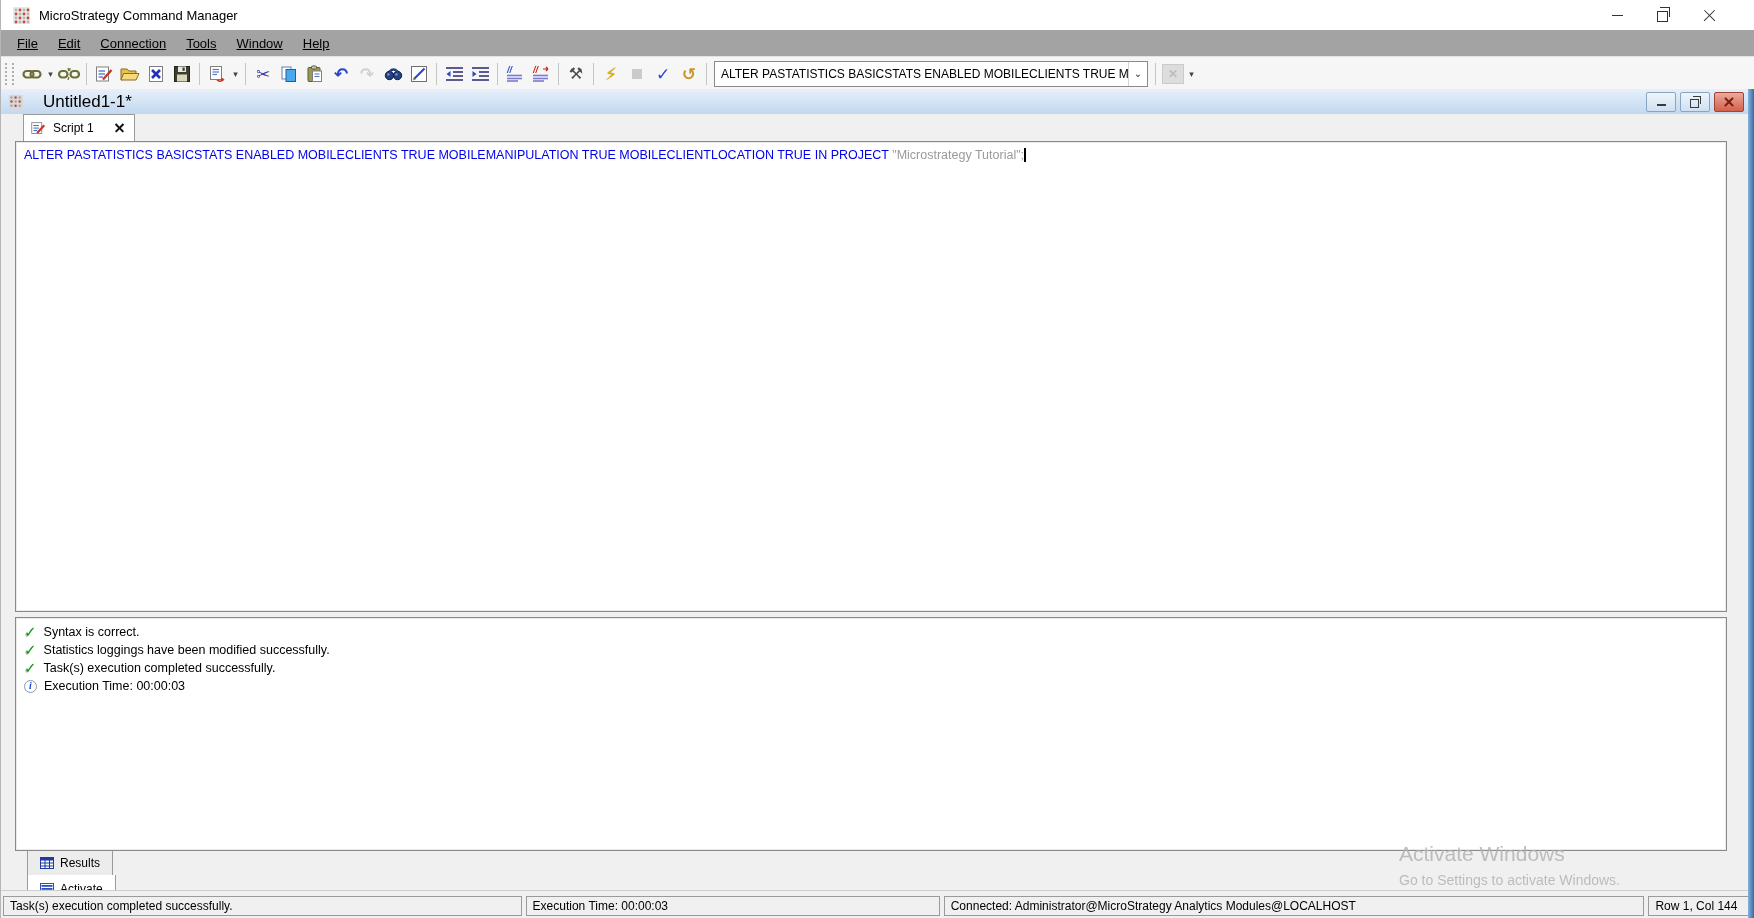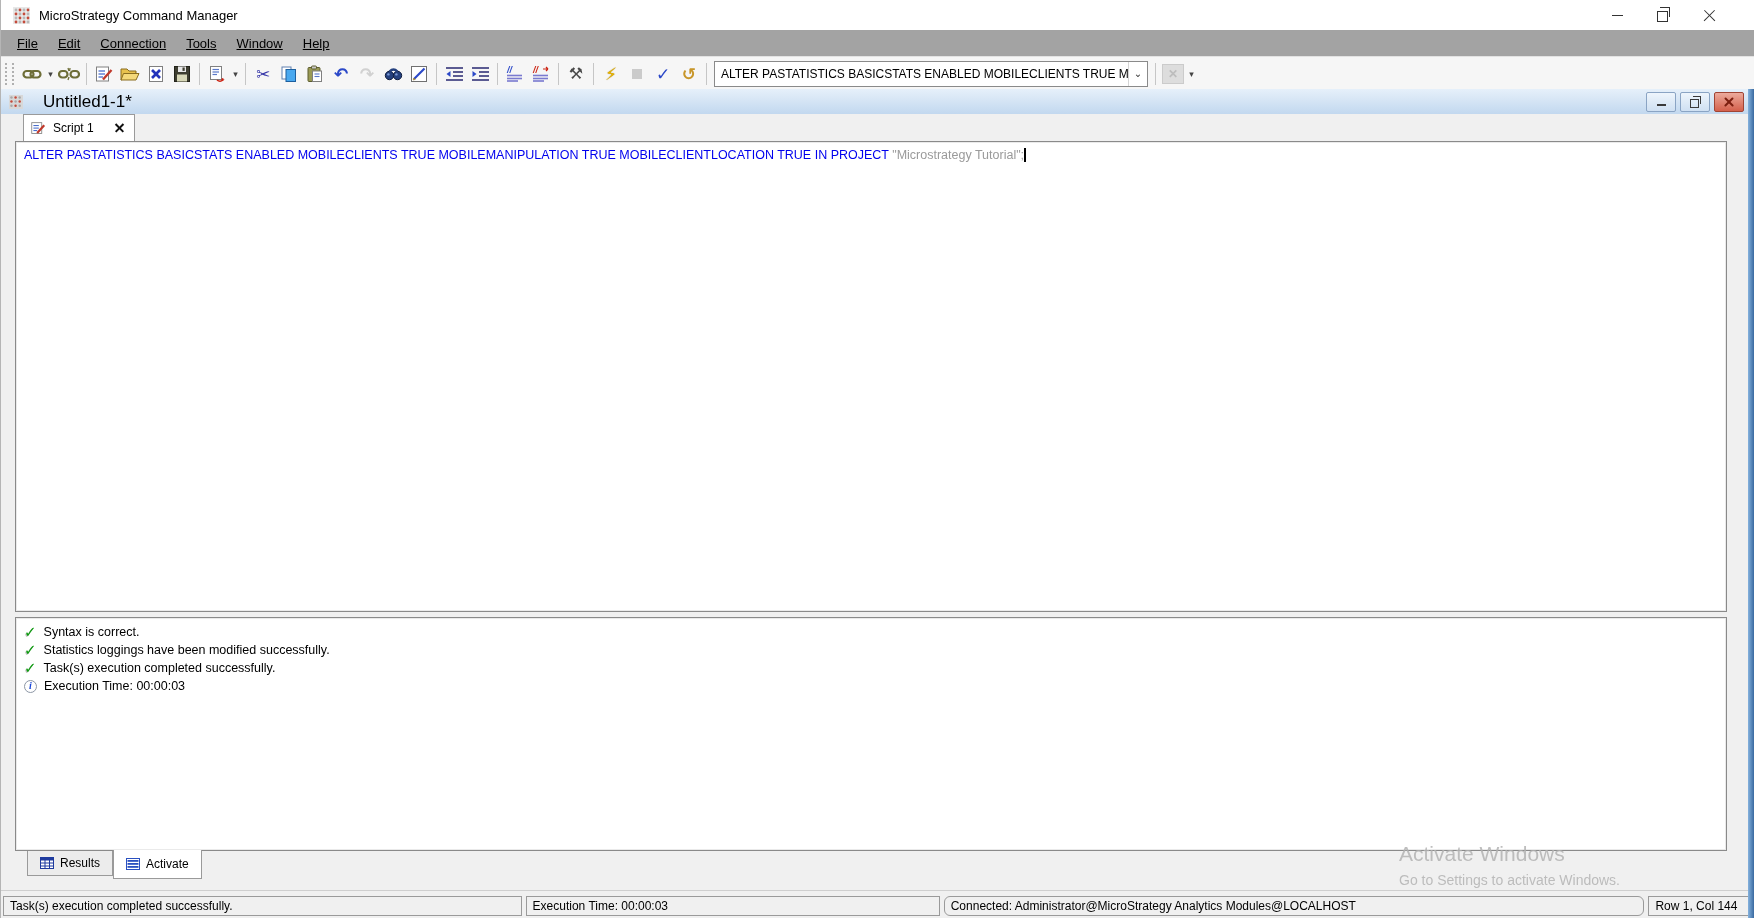--- a/index.html
+++ b/index.html
@@ -68,28 +68,28 @@
   .kw{color:#0000ee;}
   .strlit{color:#9a9a9a;}
   .caret-bar{display:inline-block;width:1.5px;height:14px;background:#000;vertical-align:text-bottom;animation:blink 1s step-end infinite;}
   @keyframes blink{50%{opacity:0;}}
   
   .results-panel{position:absolute;top:617px;left:14px;width:1712px;height:234px;background:#fff;border:1px solid #8a8a8a;box-shadow:inset 0 0 0 1px #eaeaea;padding:5px 8px;box-sizing:border-box;font-size:12.5px;}
   .msg-row{display:flex;align-items:center;height:18px;gap:7px;}
   .icon-check{color:#0e9c10;font-weight:900;font-size:15px;text-shadow:-1px 1px 0 rgba(110,110,110,.45);font-family:"DejaVu Sans",sans-serif;line-height:1;}
   .icon-info{width:13px;height:13px;border:1px solid #8d97a6;border-radius:50%;background:#fff;display:flex;align-items:center;justify-content:center;font-family:"Liberation Serif","DejaVu Serif",serif;font-weight:bold;font-style:italic;font-size:10px;color:#1a46d8;line-height:1;box-sizing:border-box;}
   
-  .bottom-tabs{position:absolute;top:851px;left:26px;display:flex;align-items:flex-start;}
+  .bottom-tabs{position:absolute;top:851px;left:26px;display:flex;align-items:flex-start;flex-direction:column;}
   .btab{display:flex;align-items:center;gap:6px;font-size:12px;border:1px solid #9a9a9a;border-top:none;background:#ececec;padding:0 12px;height:24px;}
   .btab.active{background:#fff;height:28px;position:relative;margin-top:-1px;}
   .grid-ic{width:14px;height:12px;display:block;}
   
   .statusbar{position:absolute;top:890px;left:0;right:0;height:28px;background:#f0f0f0;border-top:1px solid #cfcfcf;display:flex;align-items:center;gap:4px;padding:3px 2px 0 2px;box-sizing:border-box;font-size:12px;}
   .scell{height:20px;border:1px solid #9a9a9a;background:#f0f0f0;display:flex;align-items:center;padding:0 6px;box-sizing:border-box;white-space:nowrap;overflow:hidden;}
-  .c1{width:521px;} .c2{width:416px;} .c3{width:704px;border-radius:6px;} .c4{width:104px;}
+  .c1{width:521px;} .c2{width:416px;} .c3{width:704px;} .c4{width:104px;}
   
   .right-edge{position:absolute;top:89px;right:0;width:6px;height:829px;background:linear-gradient(to right,#85b2de,#3a6aa0);z-index:60;}
   .watermark{position:absolute;left:1398px;top:842px;z-index:50;color:#b3b3b3;opacity:.85;pointer-events:none;}
   .wm1{font-size:21px;}
   .wm2{font-size:14px;margin-top:6px;}
 </style>
 </head>
 <body>
 
 <div class="app">

